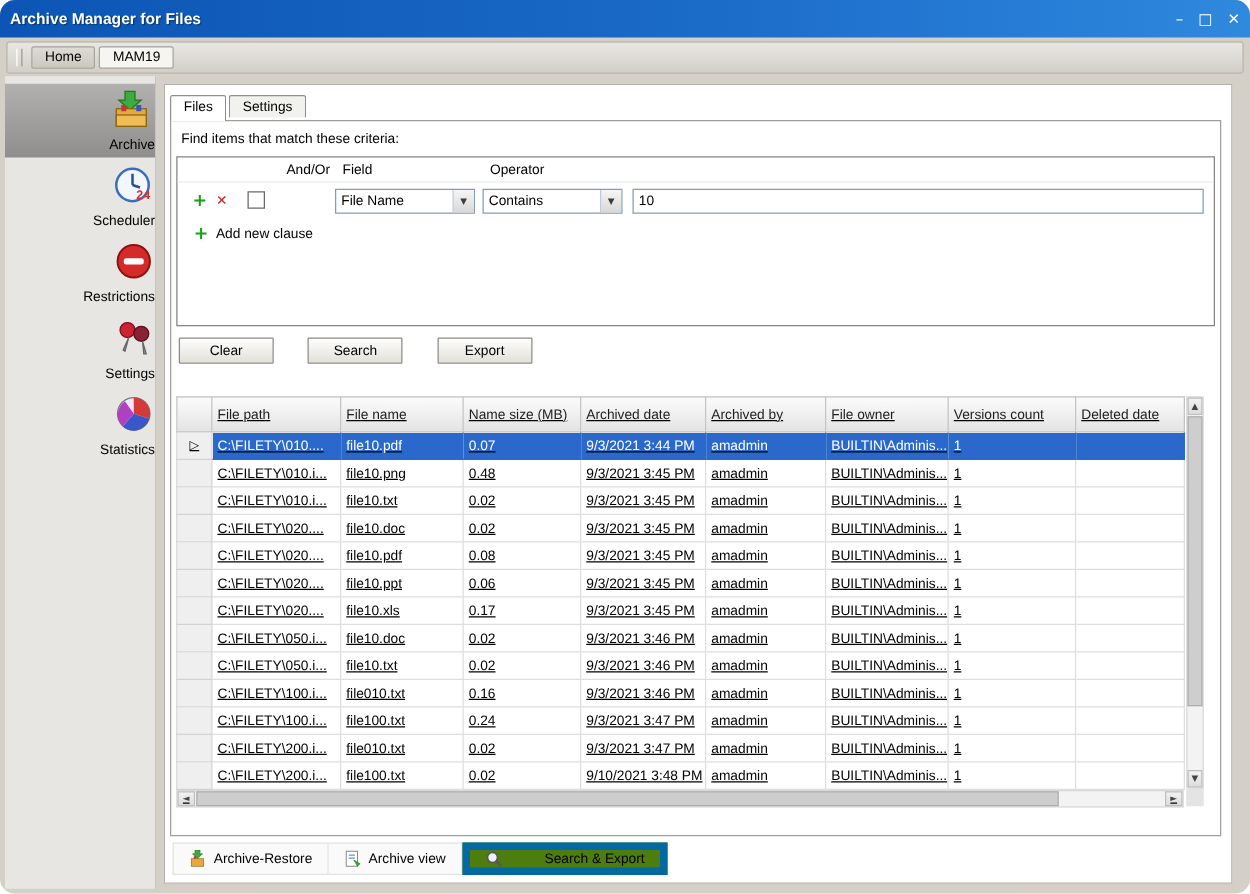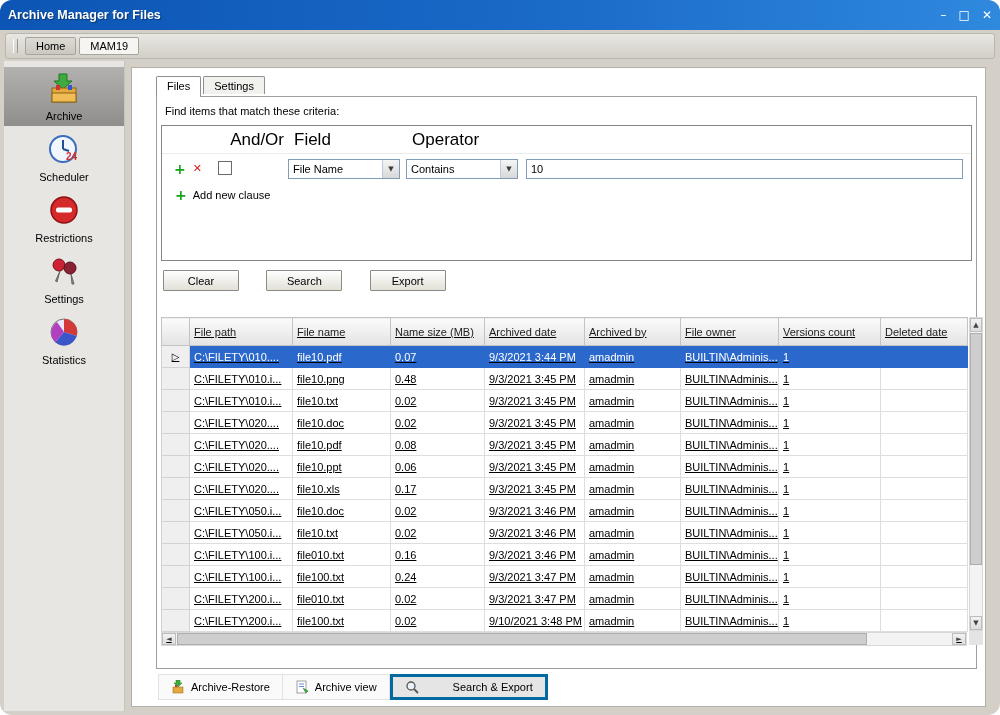--- a/index.html
+++ b/index.html
@@ -17,45 +17,45 @@
   .toolbar{height:24px;margin:3px 5px 0 5px;background:linear-gradient(#e9e7e2,#d2cfc8);
     border:1px solid #b9b6ae;border-radius:3px;display:flex;align-items:center;padding:0 4px;flex:0 0 auto;}
   .grip{width:3px;height:14px;border-left:1px solid #fff;border-right:1px solid #9a978f;margin:0 7px 0 3px;}
   .tb-item{font-size:11px;padding:2px 10px;border:1px solid #a7a49c;background:linear-gradient(#dddbd4,#cbc8c0);
     margin-right:3px;border-radius:2px;}
   .tb-item.active{background:#f6f5f2;}
 
   
   .main{flex:1;display:flex;margin:2px 4px 4px 4px;min-height:0;}
   .sidebar{width:120px;background:#e7e6e3;border-right:1px solid #c6c3bc;padding-top:6px;flex:0 0 auto;}
-  .side-item{height:59px;display:flex;flex-direction:column;align-items:center;justify-content:center;gap:2px;
+  .side-item{height:59px;display:flex;flex-direction:column;align-items:flex-end;justify-content:center;gap:2px;
     font-size:11px;margin-bottom:2px;}
   .side-item.selected{background:linear-gradient(#b2b1af,#8f8e8c);}
   .side-item .slabel{line-height:12px;}
 
   .content{flex:1;padding:6px 10px 4px 6px;min-width:0;}
   .panel{background:#fff;border:1px solid #b3b0a9;height:100%;box-sizing:border-box;
-    padding:8px 8px 6px 24px;display:flex;flex-direction:column;min-height:0;justify-content:center;}
+    padding:8px 8px 6px 4px;display:flex;flex-direction:column;min-height:0;justify-content:center;}
 
   
   .top-tabs{display:flex;height:21px;flex:0 0 auto;position:relative;z-index:2;}
   .tab{border:1px solid #8f8f8f;border-bottom:none;border-radius:2px 2px 0 0;background:#f1f1ee;
     font-size:11px;padding:3px 10px 0 10px;margin-right:2px;height:18px;box-sizing:border-box;}
   .tab.active{background:#fff;height:21px;margin-bottom:-1px;}
 
   .tab-body{flex:1;border:1px solid #9e9e9e;margin-top:-1px;padding:6px 2px 6px 4px;min-height:0;
     display:flex;flex-direction:column;}
 
   .criteria-heading{font-size:11px;margin:2px 0 8px 4px;}
 
   
   .criteria-box{border:1px solid #848484;height:136px;box-sizing:border-box;background:#fff;margin-right:2px;}
   .crit-head,.crit-row{display:grid;grid-template-columns:48px 78px 118px 118px 1fr;align-items:center;}
   .crit-head{border-bottom:1px solid #ececec;}
-  .crit-h{font-size:17px;padding:4px 4px 3px 6px;white-space:nowrap;}
+  .crit-h{font-size:11px;padding:4px 4px 3px 6px;white-space:nowrap;}
   .crit-h.andor{text-align:right;padding-right:4px;}
   .crit-row{height:30px;}
   .crit-icons{display:flex;gap:7px;padding-left:12px;align-items:center;}
   .plus{color:#17a317;font-weight:bold;font-size:14px;line-height:14px;font-family:"DejaVu Sans",sans-serif;}
   .xx{color:#d42020;font-weight:bold;font-size:11px;line-height:12px;font-family:"DejaVu Sans",sans-serif;}
   .checkbox{display:inline-block;width:12px;height:12px;border:1px solid #6a6a6a;background:#fff;margin-left:8px;}
   .combo{display:flex;align-items:center;width:112px;height:20px;border:1px solid #7f9db9;background:#fff;
     box-sizing:border-box;font-size:11px;}
   .combo .cval{flex:1;padding:0 4px;white-space:nowrap;overflow:hidden;}
   .combo .carr{width:16px;align-self:stretch;background:linear-gradient(#f5f5f5,#d8d8d8);border-left:1px solid #bccadd;
@@ -96,21 +96,21 @@
     font-family:"DejaVu Sans",sans-serif;}
   .htrack{flex:1;position:relative;}
   .hthumb{position:absolute;left:1px;top:0;height:100%;width:690px;background:#cecece;border:1px solid #aeaeae;box-sizing:border-box;}
   .corner{width:14px;height:14px;background:#e4e4e4;margin-left:1px;}
 
   
   .bottom-tabs{height:26px;margin-top:5px;display:flex;align-items:stretch;flex:0 0 auto;padding-left:2px;}
   .btab{display:inline-flex;align-items:center;gap:6px;padding:0 12px;font-size:11px;border:1px solid #e2e2e2;
     border-left:none;background:#fafafa;}
   .btab:first-child{border-left:1px solid #e2e2e2;}
-  .btab.active{border:3px solid #0369a1;background:#e5e5e5;gap:34px;}
+  .btab.active{border:6px solid #0369a1;background:#4d7c0f;gap:34px;}
   .bticon{display:inline-flex;}
 </style>
 </head>
 <body>
 
 <div class="app">
 
   <div class="titlebar">
     <span class="app-title">Archive Manager for Files</span>
     <div class="win-controls">

